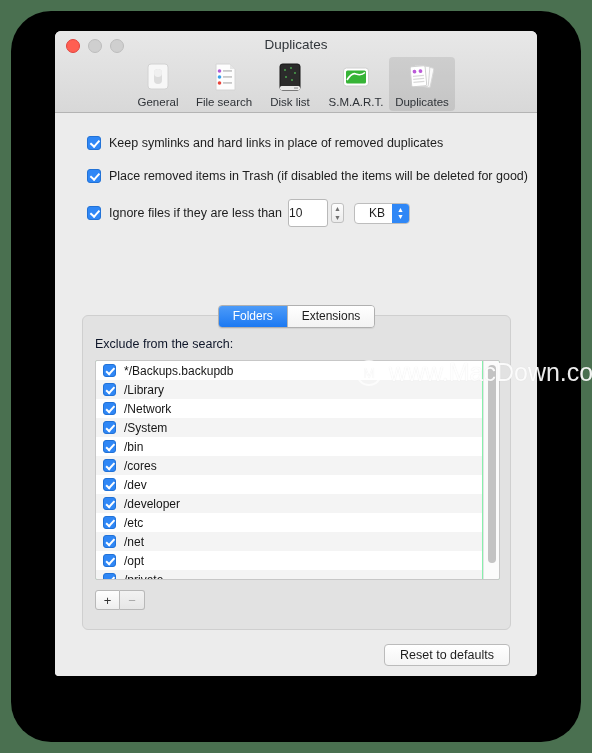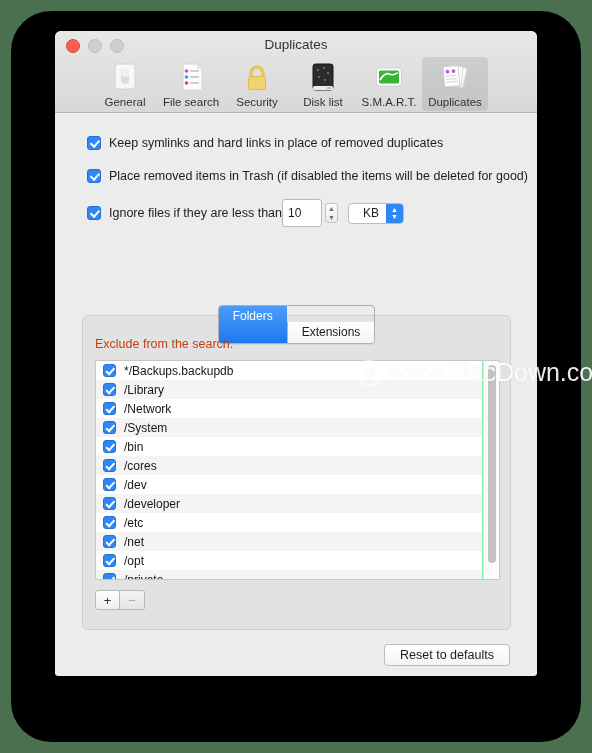--- a/index.html
+++ b/index.html
@@ -154,23 +154,22 @@
   .numfield {
     width: 40px;
     height: 28px;
     background: #ffffff;
     border: 1px solid #b9b9b9;
     border-radius: 3px;
     font-size: 12px;
     color: #1d1d1d;
     display: flex;
     align-items: center;
-    padding-left: 5px;
-    box-sizing: border-box;
-    margin-left: 0;
+    box-sizing: border-box;
+    margin-left: 6px;
   }
   .stepper {
     width: 13px;
     height: 20px;
     margin-left: 3px;
     border: 1px solid #c0c0c0;
     border-radius: 3px;
     background: linear-gradient(to bottom,#fdfdfd,#ebebeb);
     display: flex;
     flex-direction: column;
@@ -236,32 +235,32 @@
     overflow: hidden;
     box-shadow: 0 1px 1px rgba(0,0,0,0.07);
   }
   .tab {
     font-size: 12px;
     padding: 3px 14px 4px 14px;
     background: linear-gradient(to bottom,#ffffff,#f3f3f3);
     color: #1d1d1d;
     cursor: default;
   }
-  .tab + .tab { border-left: 1px solid #b6b6b6; margin-top: 16px; }
+  .tab + .tab { border-left: 1px solid #b6b6b6; }
   .tab.active {
     background: linear-gradient(to bottom,#4d9bf8,#1c79f2);
     color: #ffffff;
   }
 
   #exclude-label {
     position: absolute;
     left: 12px;
     top: 21px;
     font-size: 12.5px;
-    color: #c2410c;
+    color: #0f172a;
   }
 
   
   #listbox {
     position: absolute;
     left: 12px;
     top: 44px;
     width: 403px;
     height: 218px;
     background: #86efac;
@@ -426,29 +425,20 @@
             <circle cx="12.5" cy="16" r="1.8" fill="#38a0e8"></circle>
             <circle cx="12.5" cy="22" r="1.8" fill="#e8453c"></circle>
             <rect x="16" y="9" width="9" height="1.8" fill="#c9c9c9"></rect>
             <rect x="16" y="15" width="9" height="1.8" fill="#c9c9c9"></rect>
             <rect x="16" y="21" width="9" height="1.8" fill="#c9c9c9"></rect>
           </svg>
         </span>
         <span class="tb-label">File search</span>
       </div>
 
-      <div class="tb-item">
-        <span class="tb-icon">
-          <svg viewBox="0 0 34 32" width="34" height="32">
-            <path d="M11 16 v-4 a6 6 0 0 1 12 0 v4" fill="none" stroke="#e8c45b" stroke-width="3.4"></path>
-            <rect x="8.5" y="15.5" width="17" height="13" rx="2" fill="#f3d272" stroke="#dfba4d"></rect>
-          </svg>
-        </span>
-        <span class="tb-label">Security</span>
-      </div>
 
       <div class="tb-item">
         <span class="tb-icon">
           <svg viewBox="0 0 34 32" width="34" height="32">
             <rect x="7" y="3" width="20" height="26" rx="2.5" fill="#2b2b2b" stroke="#161616"></rect>
             <circle cx="12" cy="9" r="0.9" fill="#4caf50"></circle>
             <circle cx="18" cy="7" r="0.9" fill="#4caf50"></circle>
             <circle cx="22" cy="12" r="0.9" fill="#4caf50"></circle>
             <circle cx="13" cy="16" r="0.9" fill="#4caf50"></circle>
             <circle cx="19" cy="19" r="0.9" fill="#4caf50"></circle>

